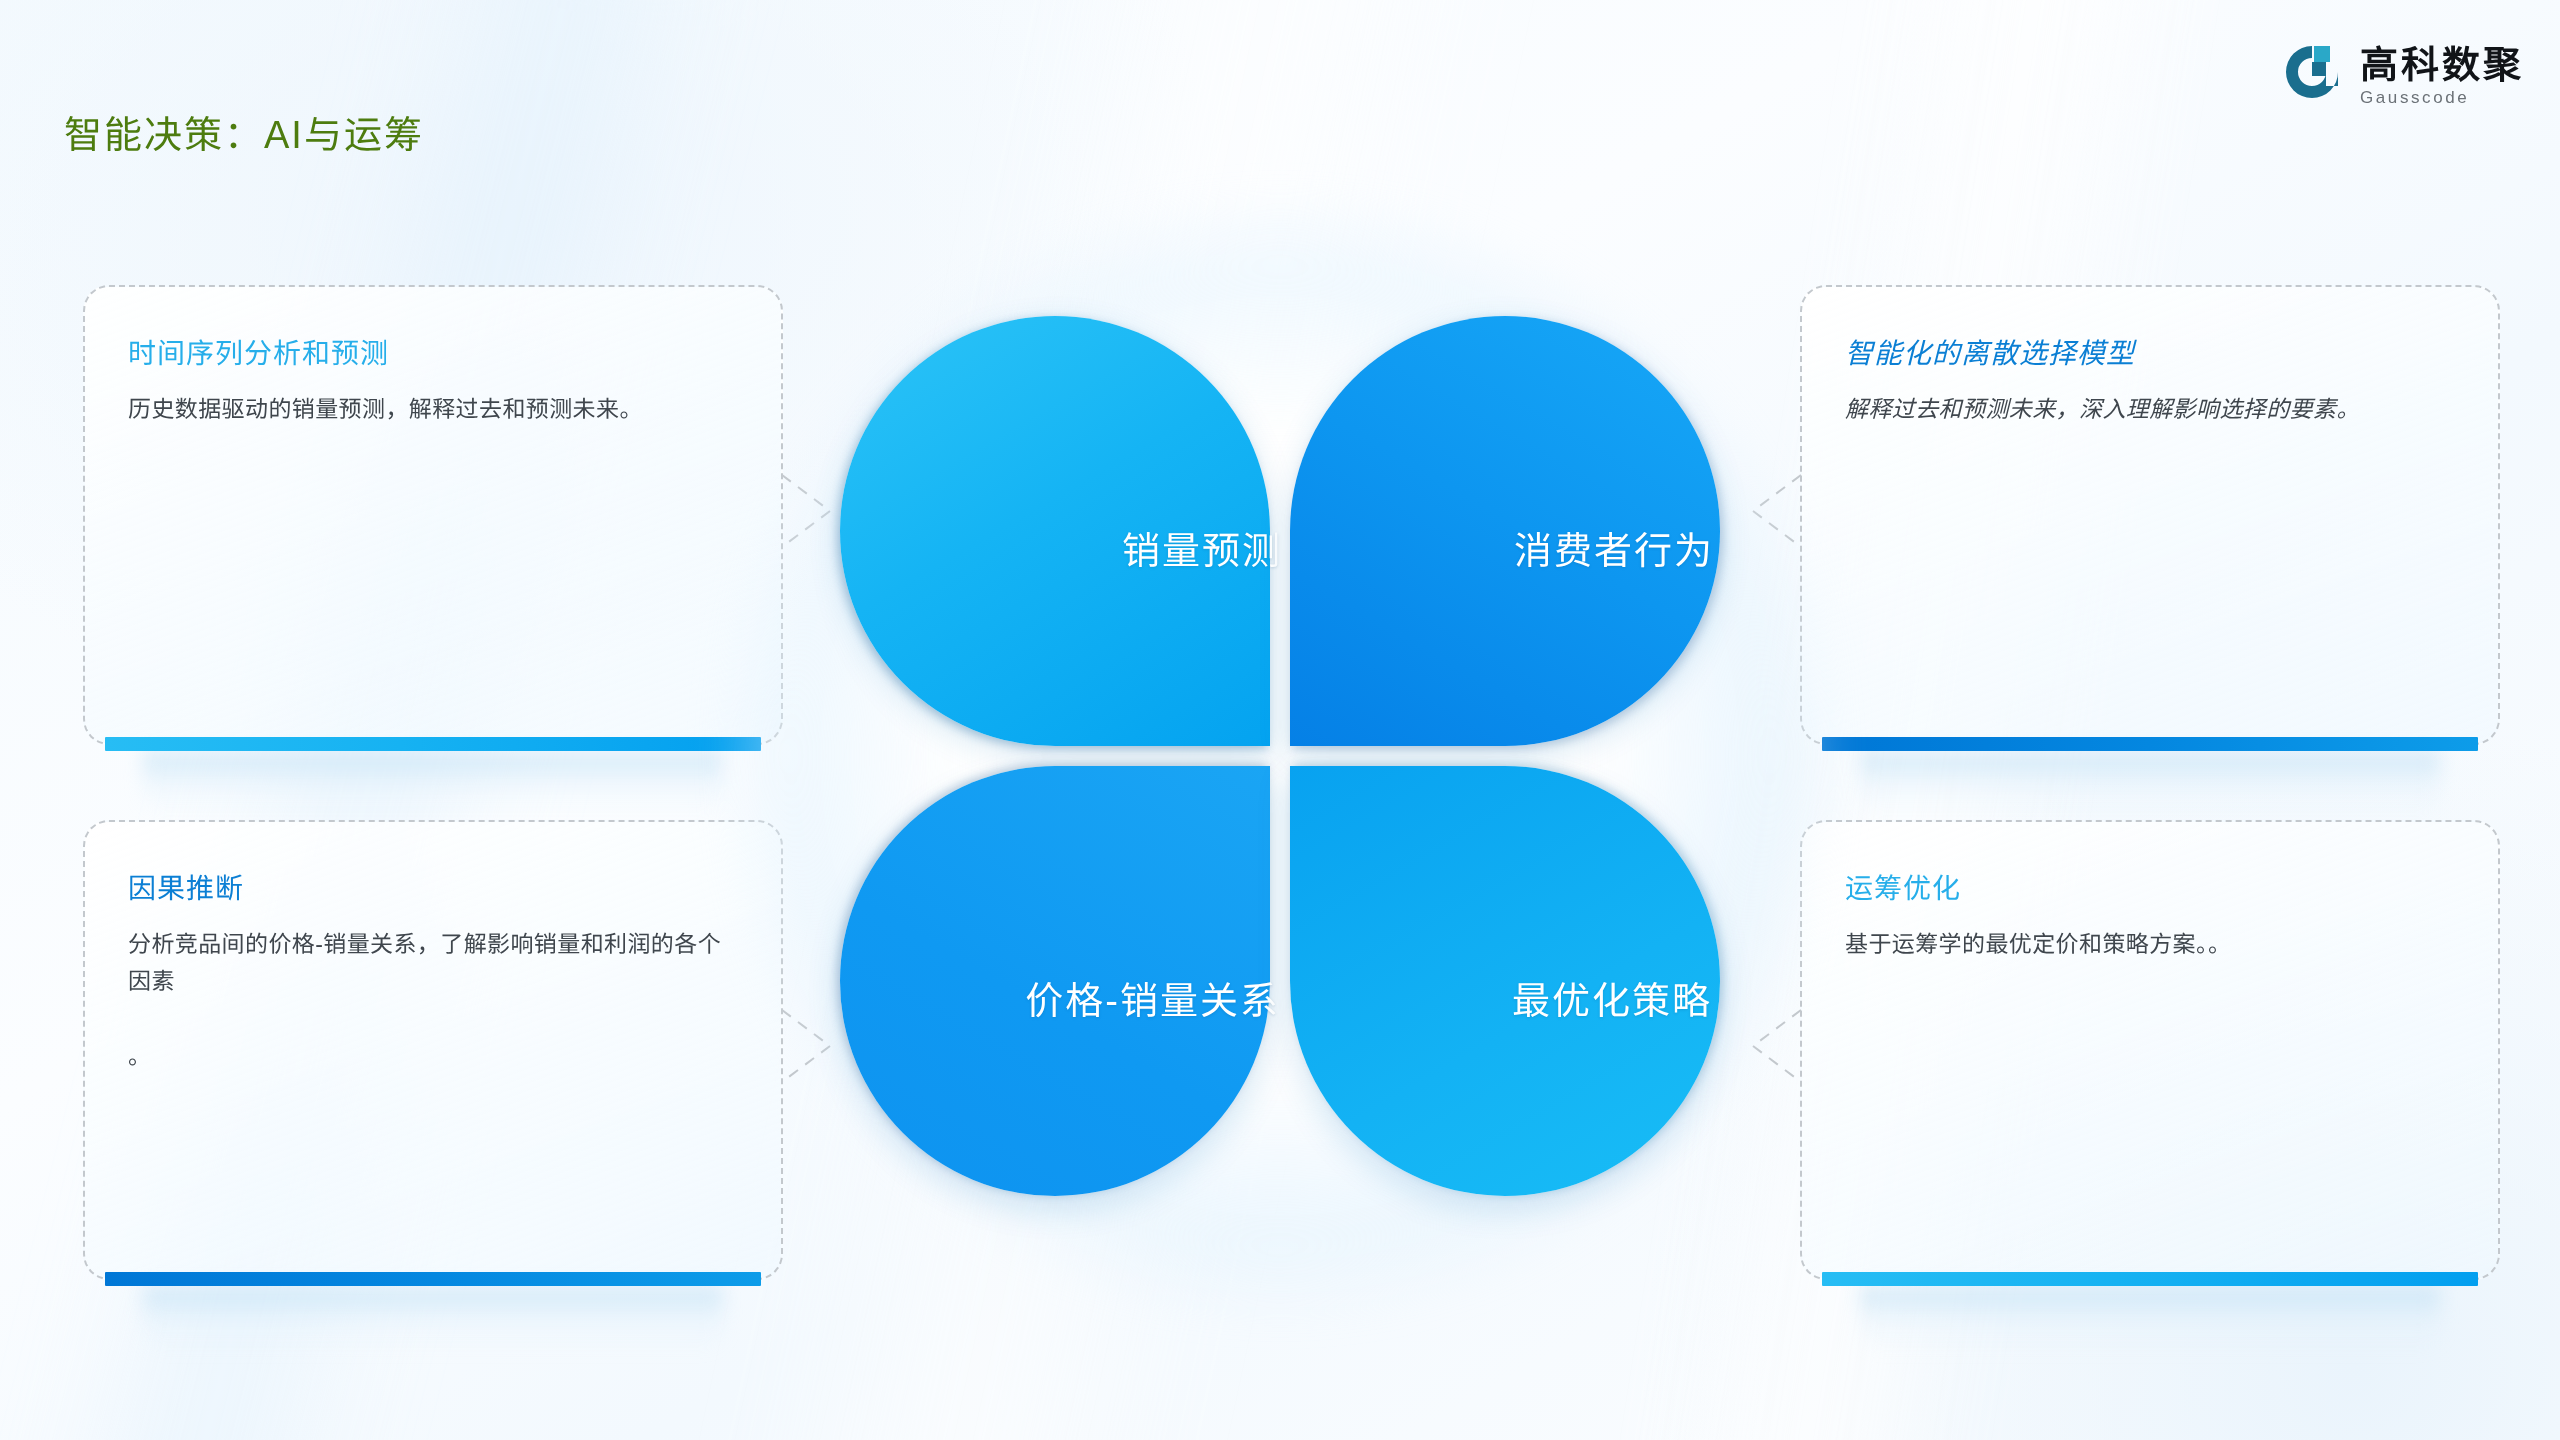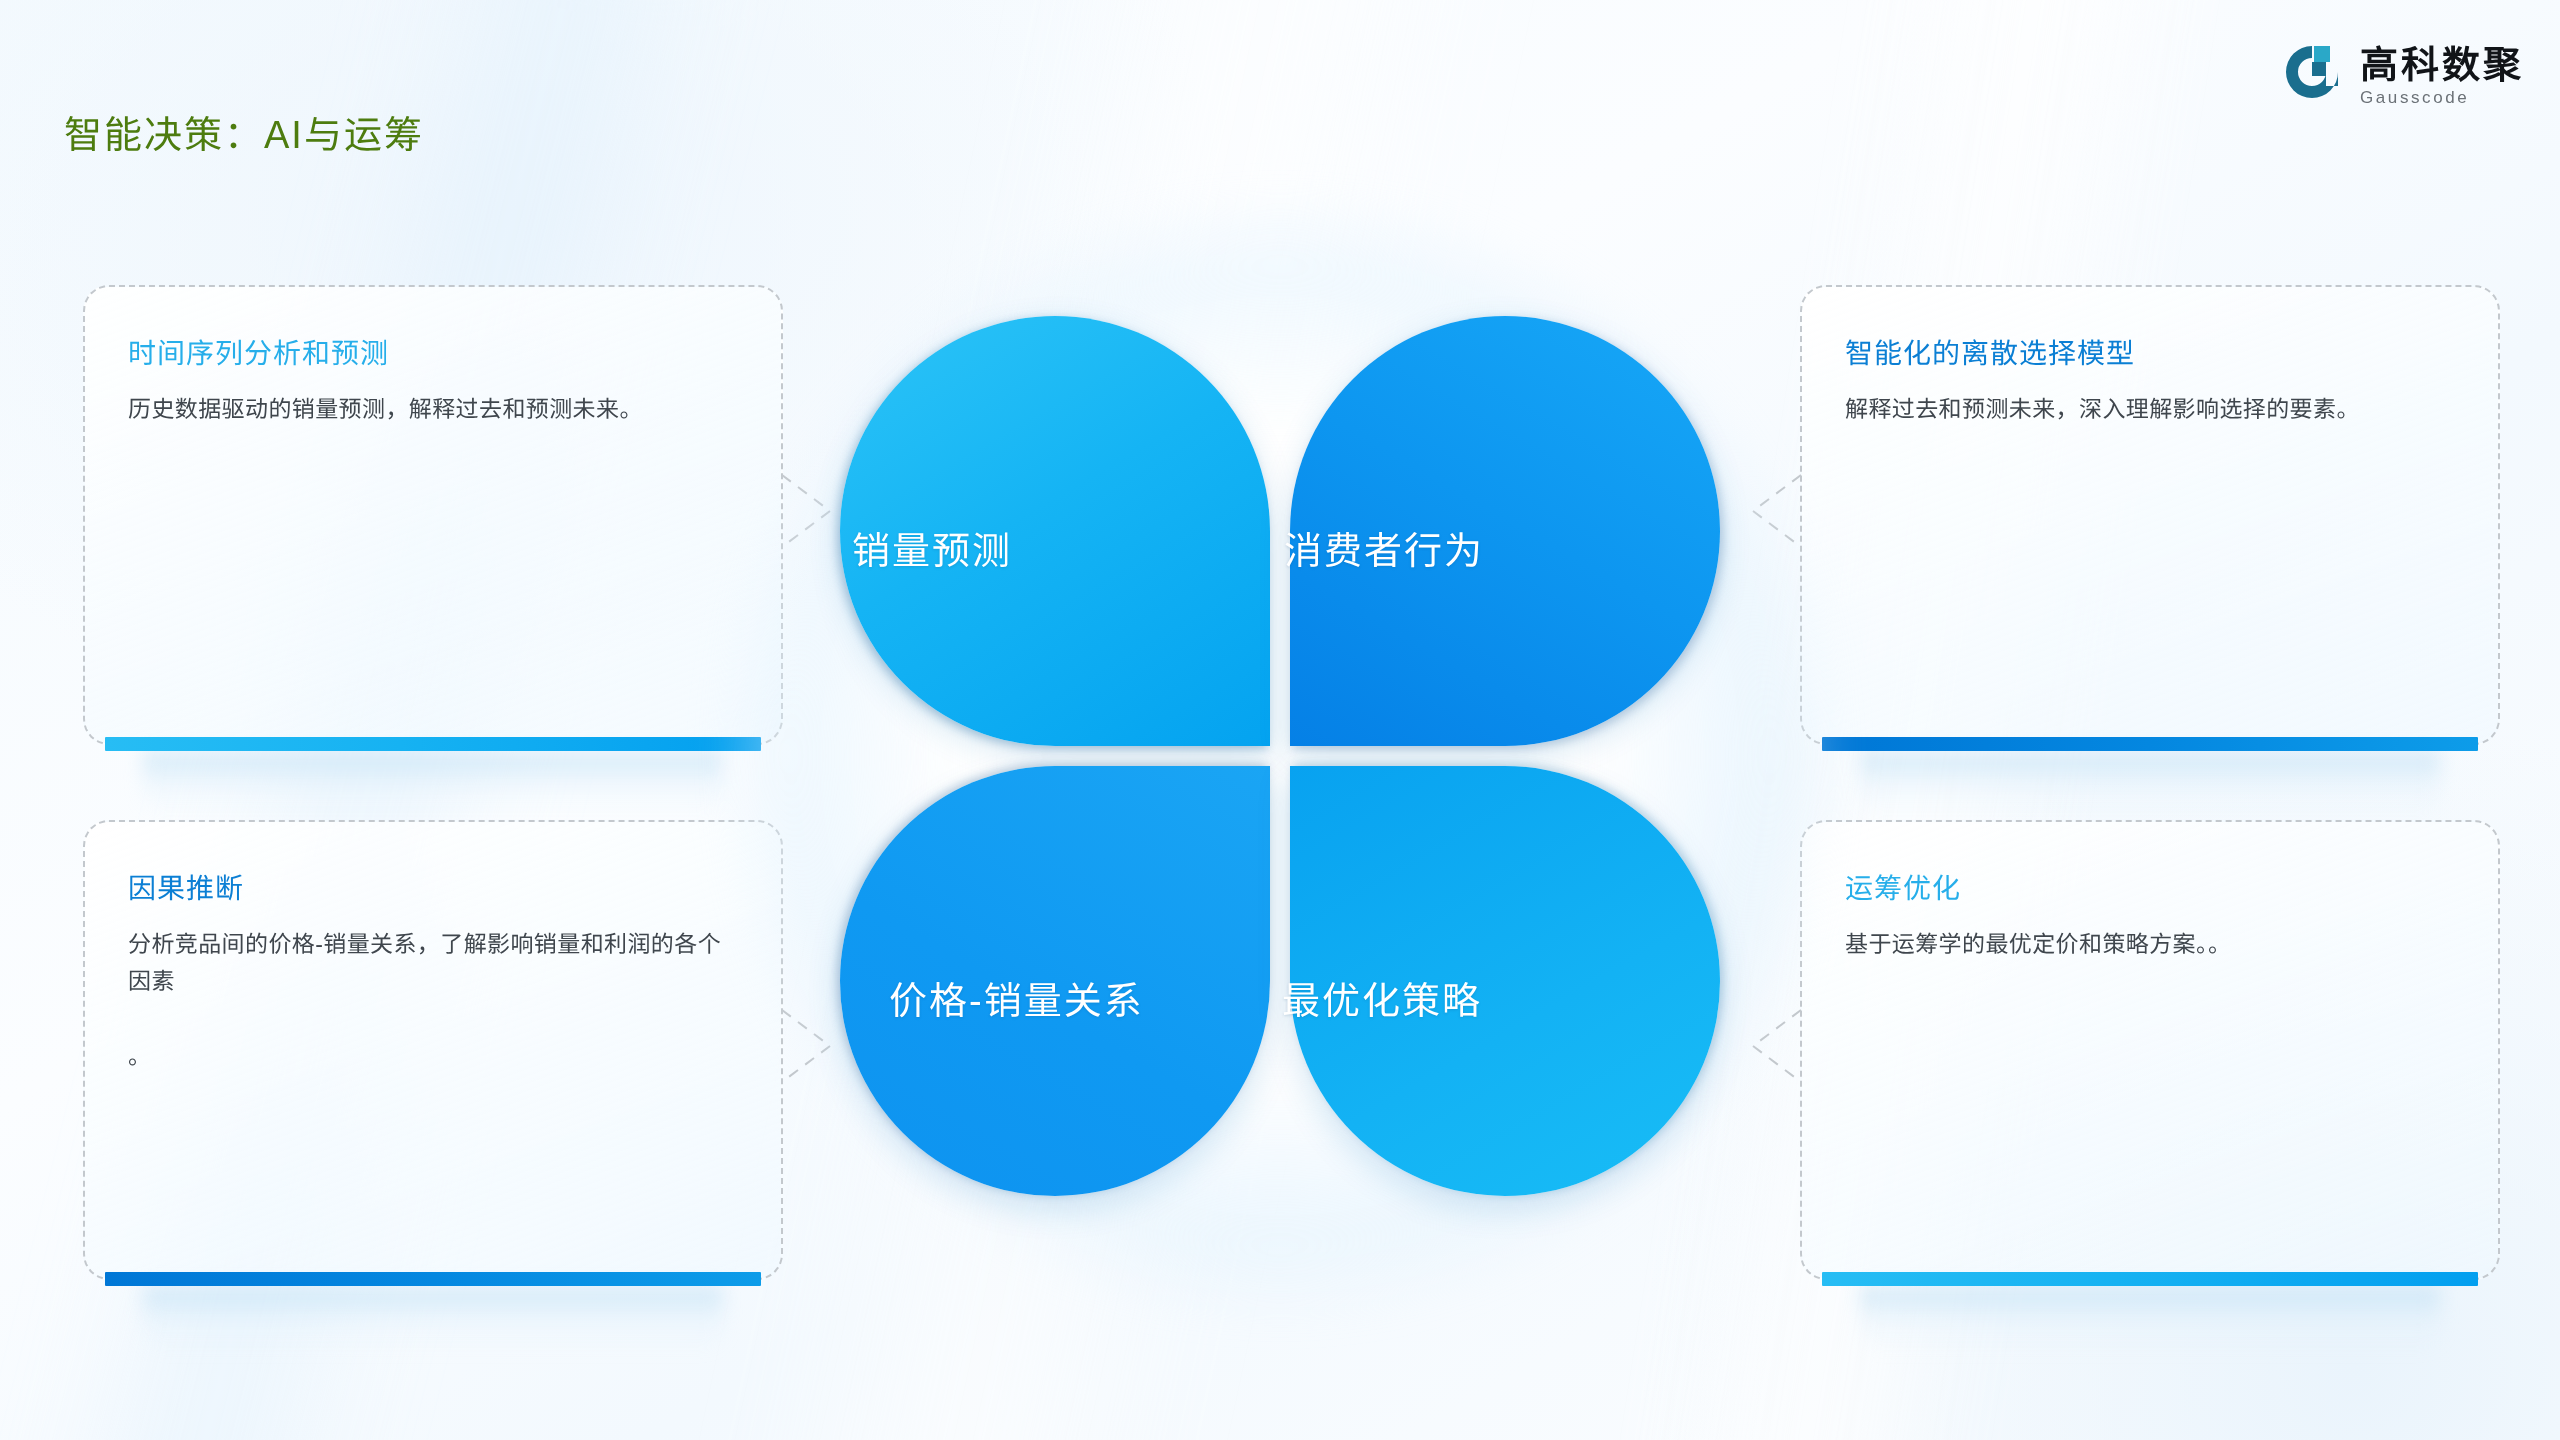--- a/index.html
+++ b/index.html
@@ -64,21 +64,21 @@
     filter:blur(9px);border-radius:0 0 24px 24px;
   }
   
   .notch{position:absolute;width:54px;height:76px;}
   .notch svg{display:block;}
 
   
   .flower{position:absolute;left:840px;top:316px;width:880px;height:880px;}
   .petal{
     position:absolute;width:430px;height:430px;
-    display:flex;align-items:center;justify-content:flex-start;
+    display:flex;align-items:center;justify-content:flex-end;
     color:#fff;font-size:38px;letter-spacing:2px;white-space:nowrap;
     text-shadow:0 1px 3px rgba(0,60,110,.18);
   }
   .petal span{position:relative;top:16px;}
   .p-tl{left:0;top:0;border-radius:215px 215px 0 215px;
         background:linear-gradient(150deg,#2cc4f7 0%,#15b4f4 45%,#04a3f0 100%);
         box-shadow:-3px 3px 10px rgba(10,90,150,.30), 0 10px 32px rgba(10,110,180,.16);}
   .p-tl span{left:12px;}
   .p-tr{right:0;top:0;border-radius:215px 215px 215px 0;
         background:linear-gradient(210deg,#17a8f7 0%,#0d96f0 48%,#0580e6 100%);
@@ -128,21 +128,21 @@
       <div class="card-glow"></div>
       <div class="card-bar cyan"></div>
       <div class="notch" style="right:-53px;top:186px;">
         <svg width="54" height="76" viewBox="0 0 54 76">
           <path d="M2 2 L50 38 L2 74" fill="none" stroke="#c3c8cd" stroke-width="2" stroke-dasharray="11 9"></path>
         </svg>
       </div>
     </div>
   </div>
 
-  <div class="card" style="left:1800px;top:285px;">
+  <div class="card" style="left:1800px;top:285px;font-style:italic;">
     <div class="card-inner">
       <div class="card-title blue">智能化的离散选择模型</div>
       <div class="card-body">解释过去和预测未来，深入理解影响选择的要素。</div>
       <div class="card-glow"></div>
       <div class="card-bar blue"></div>
       <div class="notch" style="left:-53px;top:186px;">
         <svg width="54" height="76" viewBox="0 0 54 76">
           <path d="M52 2 L4 38 L52 74" fill="none" stroke="#c3c8cd" stroke-width="2" stroke-dasharray="11 9"></path>
         </svg>
       </div>

